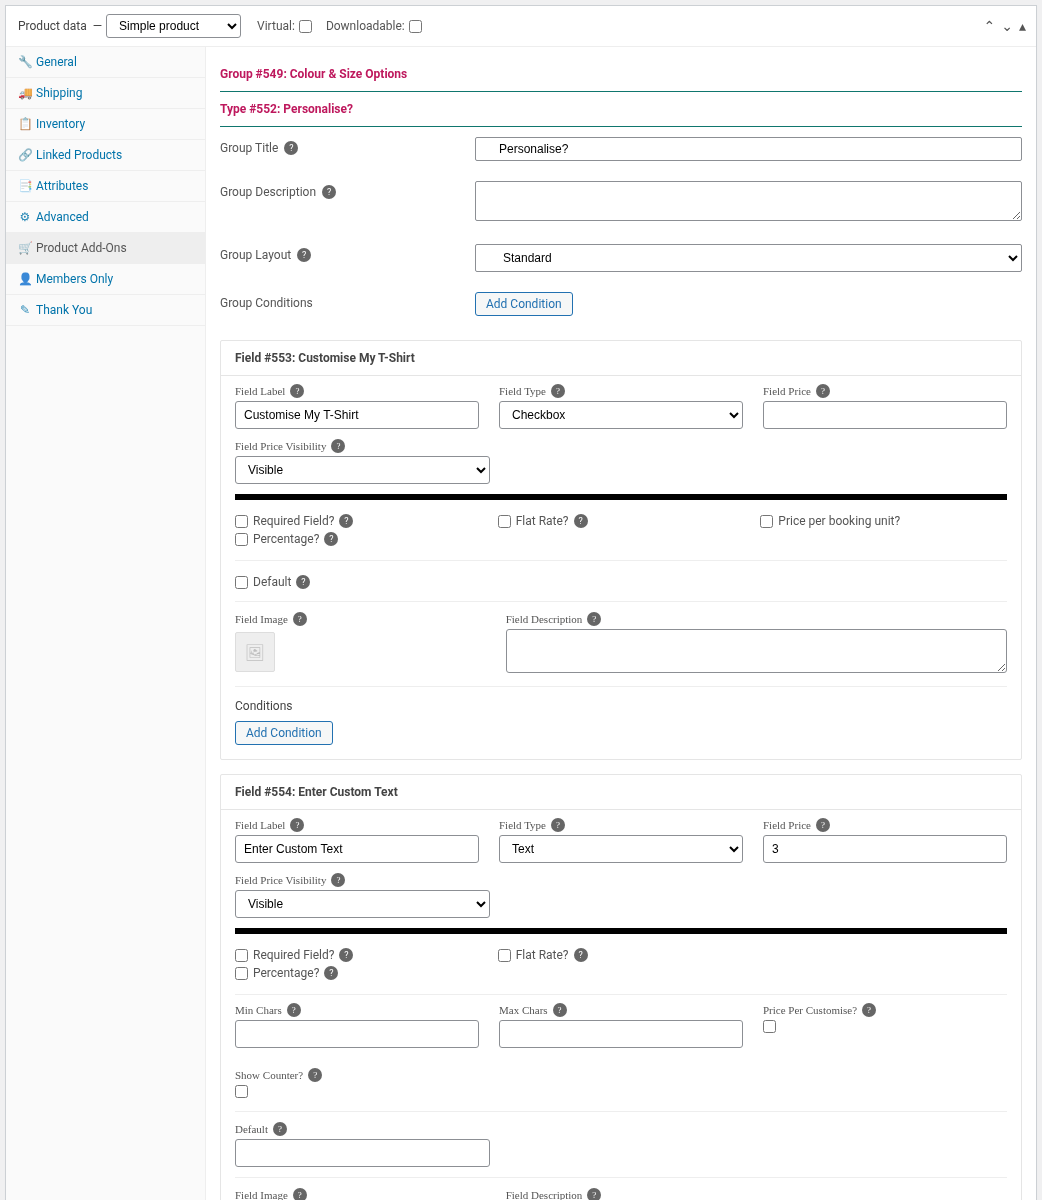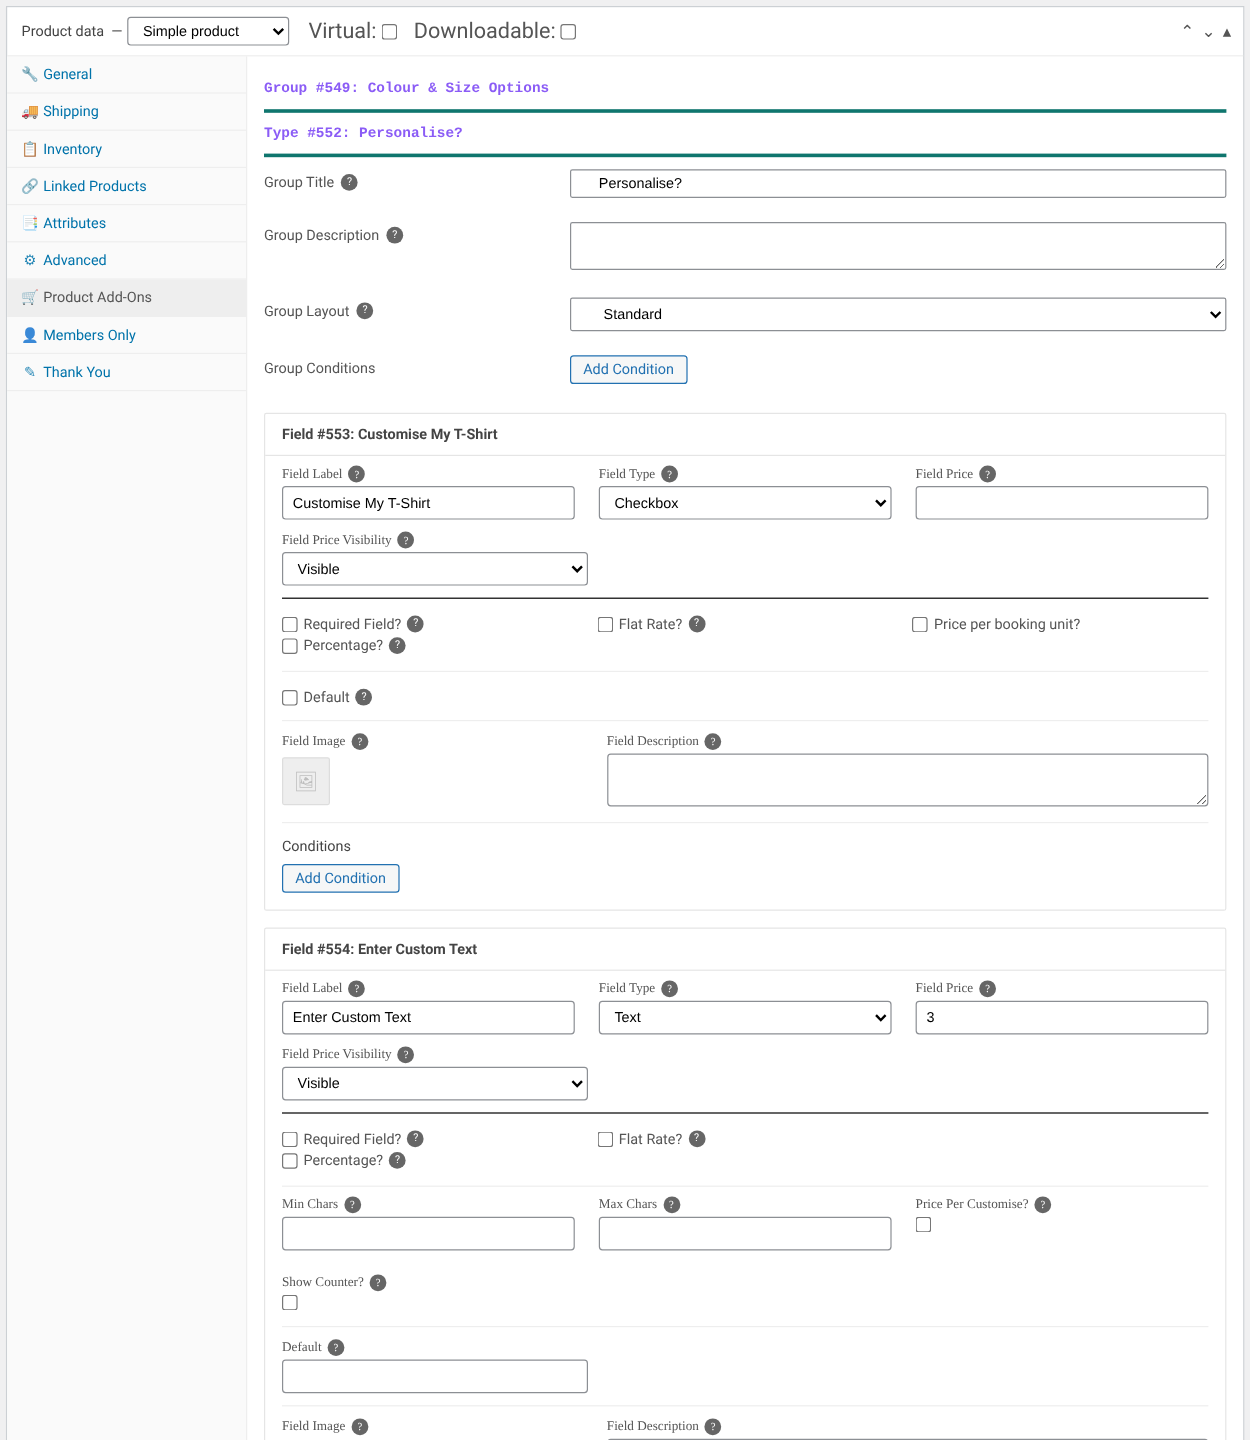--- a/index.html
+++ b/index.html
@@ -1,50 +1,50 @@
 <!DOCTYPE html>
 <html><head>
 <meta charset="utf-8">
 <style>
 * { box-sizing: border-box; margin: 0; padding: 0; }
 body { font-family: -apple-system, BlinkMacSystemFont, "Segoe UI", Roboto, sans-serif; font-size: 12px; color: #444; background: #f0f0f1; padding: 5px; }
 .postbox { background: #fff; border: 1px solid #ccd0d4; box-shadow: 0 1px 1px rgba(0,0,0,.04); }
 .header-bar { display: flex; align-items: center; padding: 8px 12px; border-bottom: 1px solid #eee; position: relative; }
 .header-bar .title { font-weight: 400; color: #444; margin-right: 6px; }
 .header-bar select { margin-left: 4px; margin-right: 16px; font-size: 12px; padding: 2px 24px 2px 8px; border: 1px solid #8c8f94; border-radius: 3px; background: #fff; height: 24px; }
-.header-bar label { font-size: 18px; color: #555; margin-right: 4px; }
+.header-bar label { font-size: 12px; color: #555; margin-right: 4px; }
 .header-bar input[type="checkbox"] { margin-right: 14px; }
 .header-controls { position: absolute; right: 10px; display: flex; gap: 6px; align-items: center; }
 .header-controls span { color: #555; cursor: pointer; font-size: 14px; }
 .layout { display: flex; }
 .tabs { width: 200px; background: #fafafa; border-right: 1px solid #eee; }
 .tabs a { display: block; padding: 8px 12px; color: #0073aa; text-decoration: none; border-bottom: 1px solid #eee; font-size: 12px; }
 .tabs a.active { background: #eee; color: #555; }
 .tabs a .ticon { display: inline-block; width: 14px; margin-right: 4px; text-align: center; color: inherit; opacity: 0.85; }
 .content { flex: 1; padding: 10px 14px; }
-.group-header { font-weight: 700; color: #8b5cf6; padding: 10px 0; border-bottom: 3px solid #0f766e; cursor: pointer; font-family: Liberation Mono, monospace; }
+.group-header { font-weight: 700; color: #be185d; padding: 10px 0; border-bottom: 1px solid #0f766e; cursor: pointer; }
 .form-row { display: flex; align-items: flex-start; padding: 10px 0; }
 .form-row .lbl { width: 255px; color: #555; font-size: 12px; display: flex; align-items: flex-end; gap: 6px; padding-top: 4px; }
 .form-row .ctrl { flex: 1; }
 .ctrl input[type="text"], .ctrl textarea, .ctrl select { width: 100%; border: 1px solid #8c8f94; border-radius: 2px; padding: 4px 23px; font-size: 12px; background: #fff; }
 .ctrl textarea { height: 40px; resize: vertical; }
 .ctrl select { height: 28px; }
 .help-icon { display: inline-flex; width: 14px; height: 14px; border-radius: 50%; background: #666; color: #fff; font-size: 9px; align-items: center; justify-content: center; cursor: help; }
 .btn-secondary { display: inline-block; padding: 4px 10px; background: #f6f7f7; border: 1px solid #2271b1; color: #2271b1; border-radius: 3px; cursor: pointer; font-size: 12px; }
 .field-box { border: 1px solid #e5e5e5; border-radius: 2px; margin: 14px 0; background: #fff; }
 .field-header { padding: 10px 14px; font-weight: 700; color: #444; border-bottom: 1px solid #e5e5e5; cursor: pointer; }
 .field-body { padding: 8px 14px 14px; }
 .field-grid { display: flex; gap: 20px; flex-wrap: wrap; margin-bottom: 10px; }
 .field-col { flex: 1; min-width: 200px; }
 .field-col .mini-label { font-size: 11px; color: #555; margin-bottom: 3px; display: flex; align-items: center; gap: 5px; font-family: Liberation Serif, serif; }
 .field-col input[type="text"], .field-col select, .field-col textarea { width: 100%; border: 1px solid #8c8f94; border-radius: 3px; padding: 4px 8px; font-size: 12px; background: #fff; height: 28px; }
 .field-col textarea { height: 44px; resize: vertical; }
 .chk-row { display: flex; align-items: center; gap: 5px; font-size: 12px; color: #555; margin: 4px 0; }
 .chk-row input { margin: 0; }
-.chk-grid { display: flex; gap: 16px; border-top: 1px solid #000000; border-bottom: 1px solid #eee; padding: 10px 0; margin: 8px 0; }
+.chk-grid { display: flex; gap: 16px; border-top: 6px solid #000000; border-bottom: 1px solid #eee; padding: 10px 0; margin: 8px 0; }
 .chk-col { flex: 1; }
 .image-placeholder { width: 40px; height: 40px; background: #eee; border: 1px solid #ddd; border-radius: 2px; display: flex; align-items: center; justify-content: center; color: #aaa; margin-top: 6px; cursor: pointer; }
 .image-placeholder::before { content: "🖼"; font-size: 16px; filter: grayscale(1); opacity: 0.7; }
 .section-sep { border-top: 1px solid #eee; margin: 8px 0 12px; }
 </style>
 </head>
 <body>
 
 <div class="postbox">
   <div class="header-bar">

